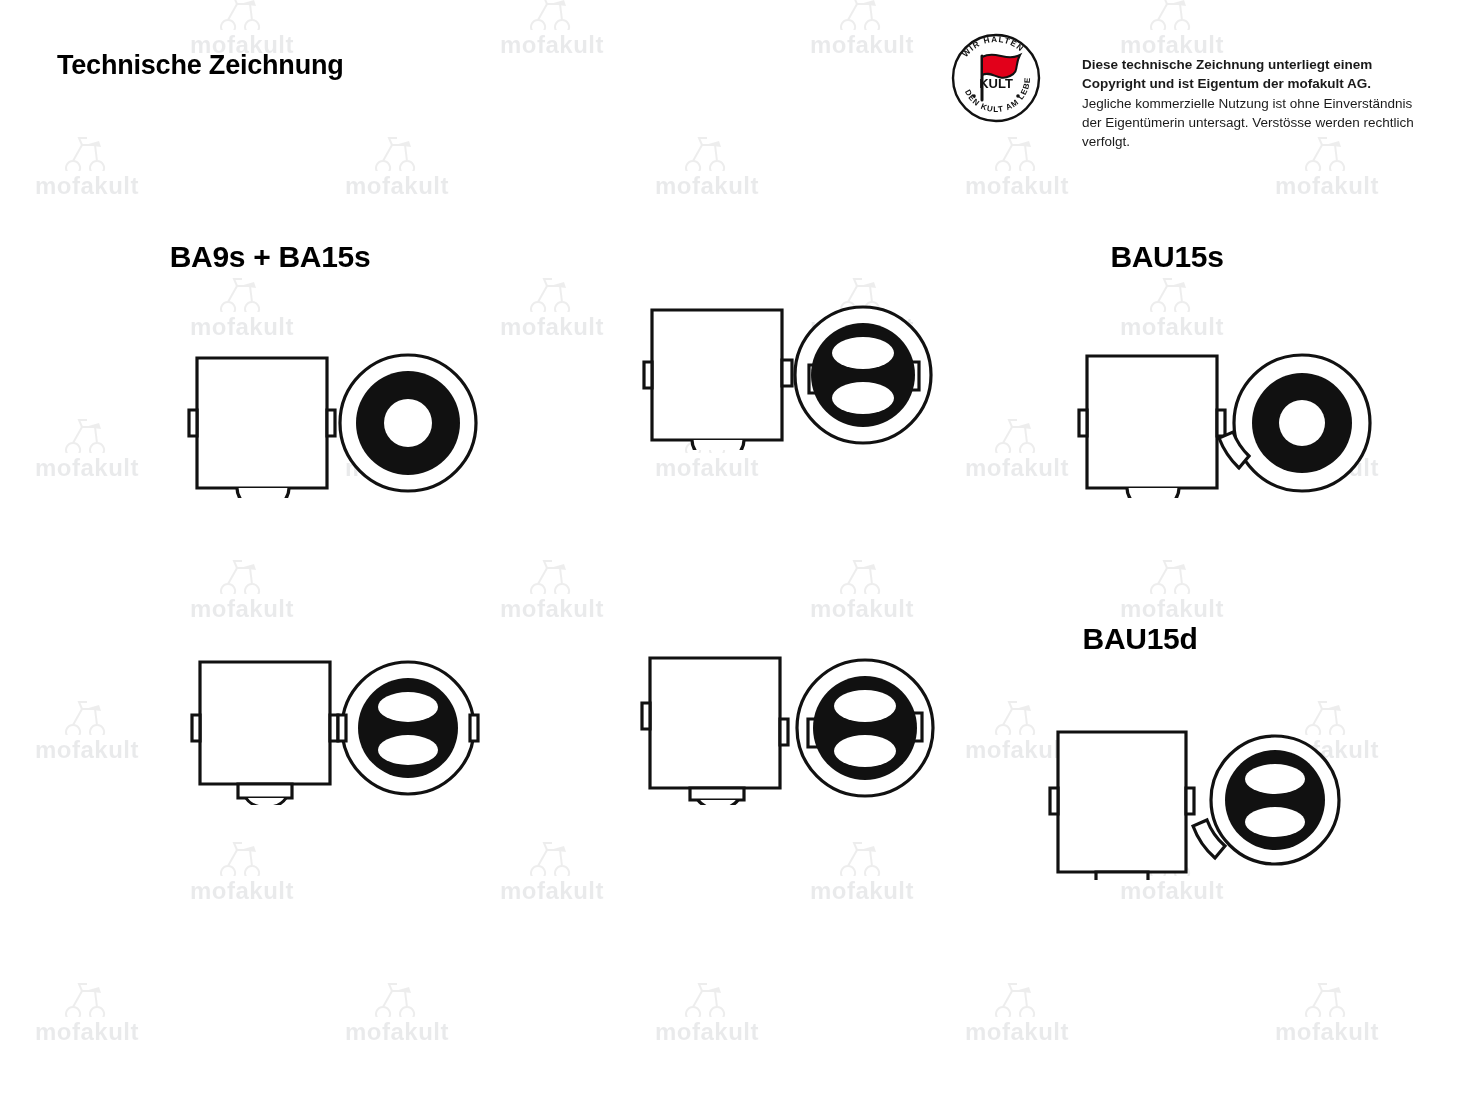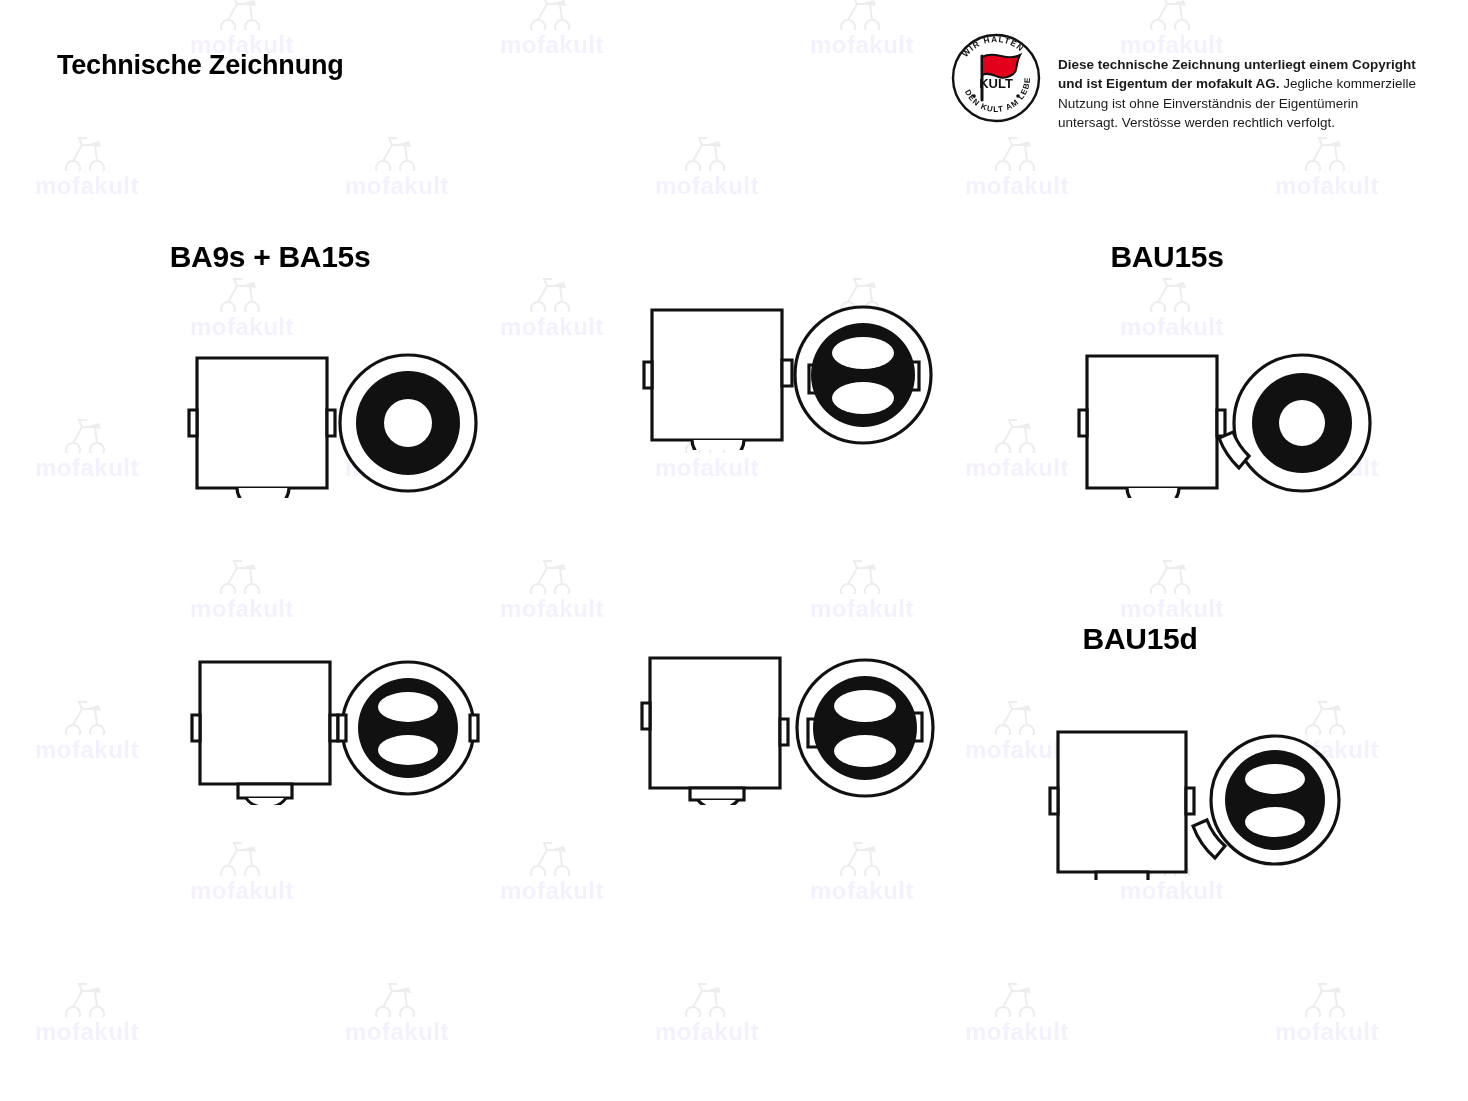--- a/index.html
+++ b/index.html
@@ -34,21 +34,21 @@
   .wm .wm-mark {
     width: 44px;
     height: 40px;
     position: relative;
   }
   .wm .wm-mark svg { display: block; }
   .wm .wm-text {
     font-family: "Liberation Sans", sans-serif;
     font-size: 24px;
     font-weight: 700;
-    color: #8b5cf6;
+    color: #0f172a;
     letter-spacing: 0.5px;
     margin-top: 1px;
   }
 
   
   #page-title {
     position: absolute;
     left: 57px;
     top: 50px;
     font-size: 27px;
@@ -70,20 +70,21 @@
     width: 96px;
     height: 96px;
     flex: 0 0 96px;
     position: relative;
   }
   #copyright-text {
     font-size: 13.5px;
     line-height: 1.43;
     color: #1a1a1a;
     padding-top: 25px;
+    margin-left: 24px;
   }
   #copyright-text .bold {
     font-weight: 700;
   }
 
   
   #diagram-grid {
     position: absolute;
     left: 0;
     top: 0;

